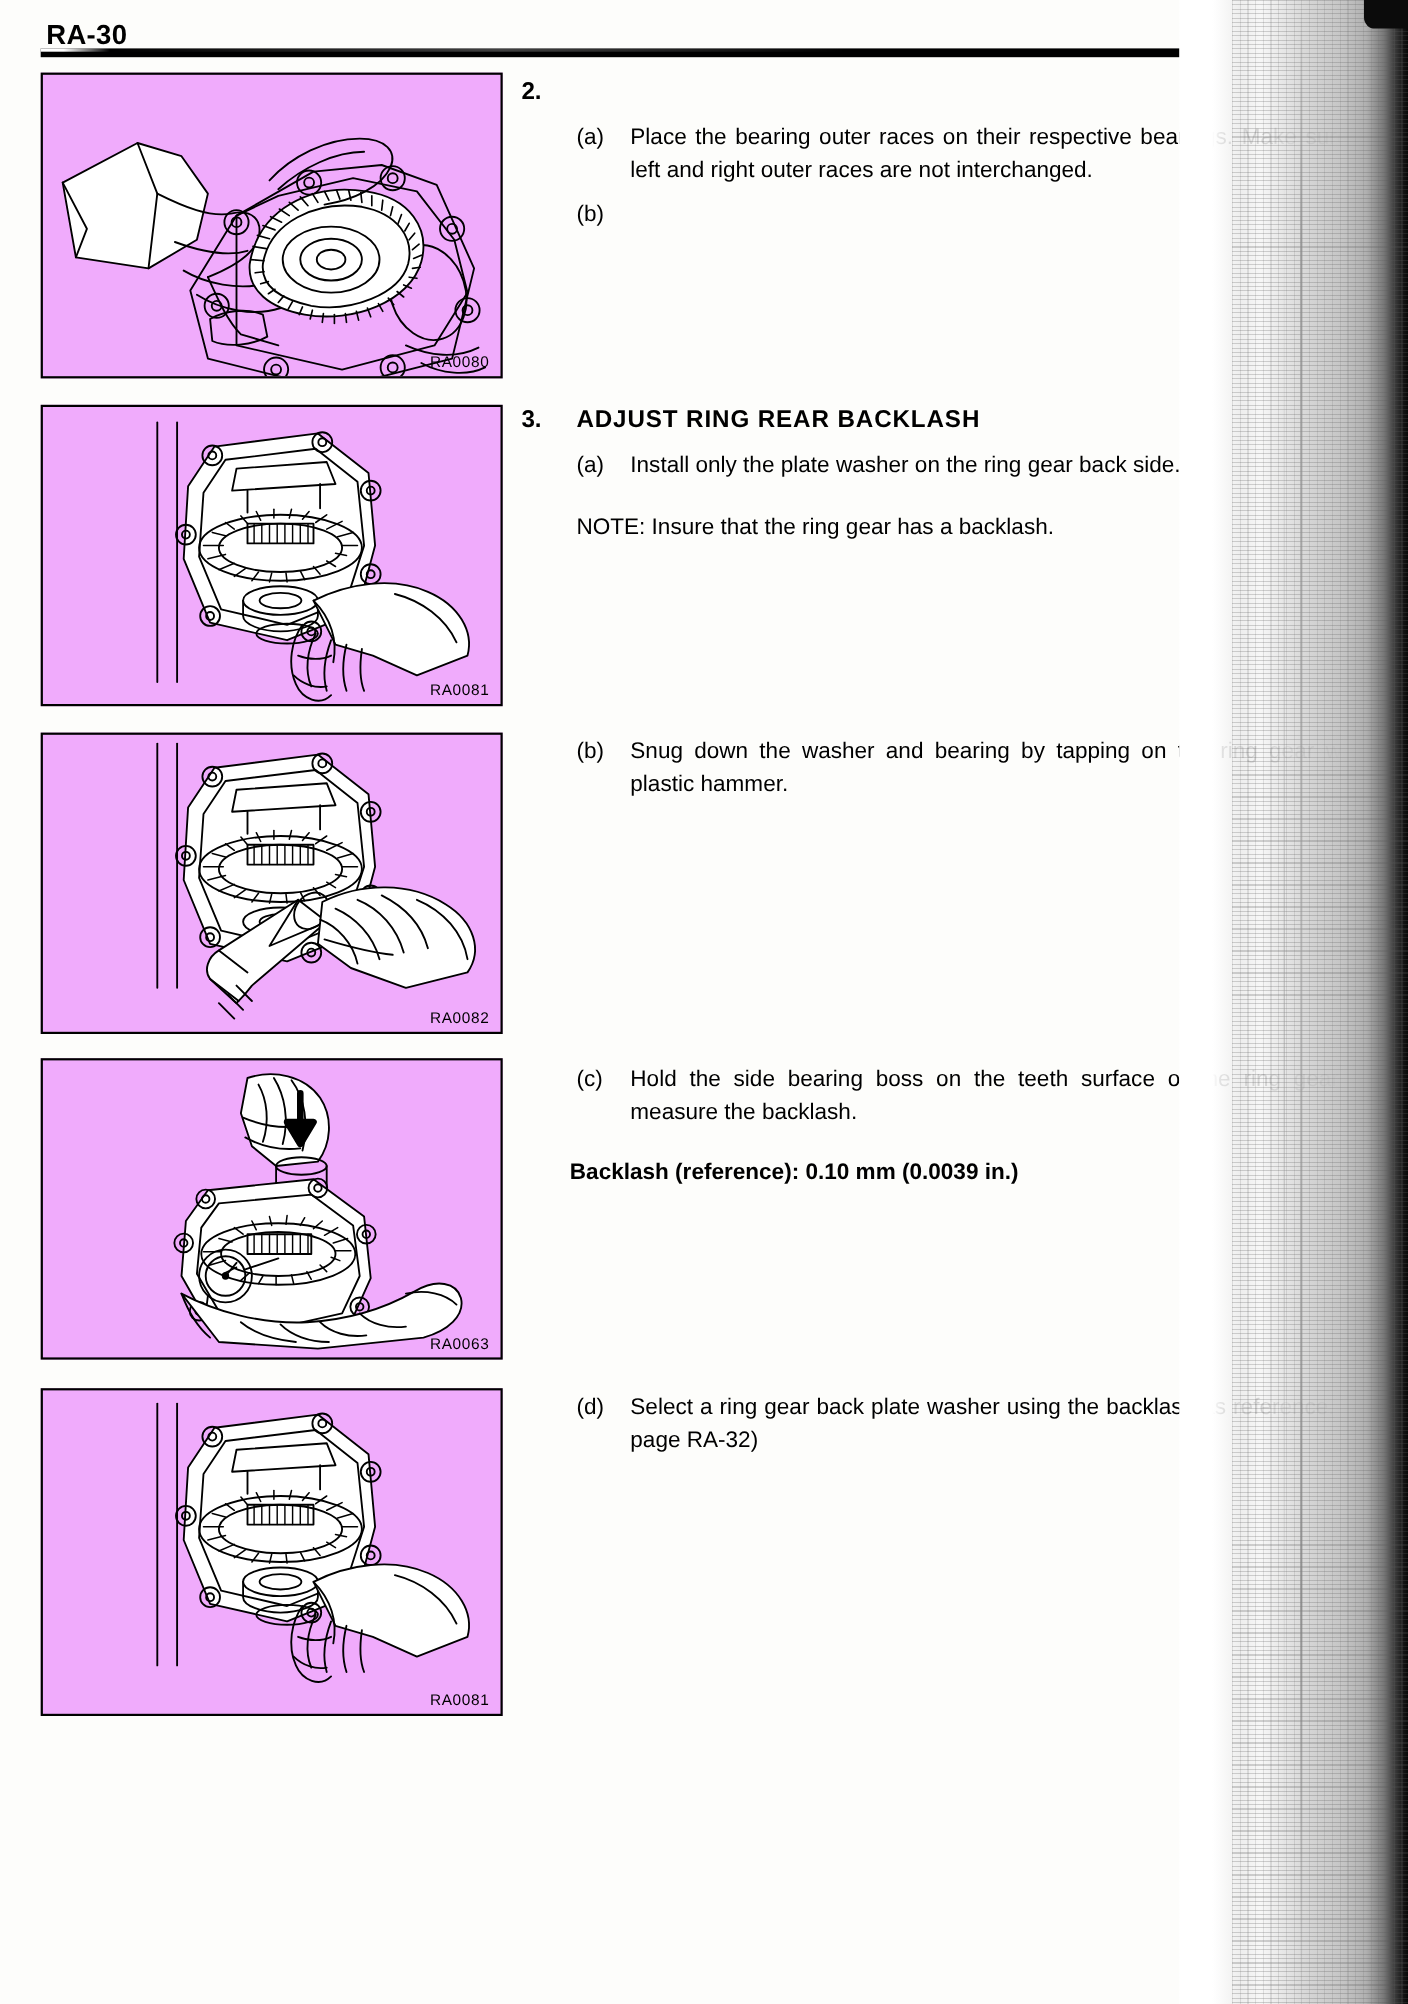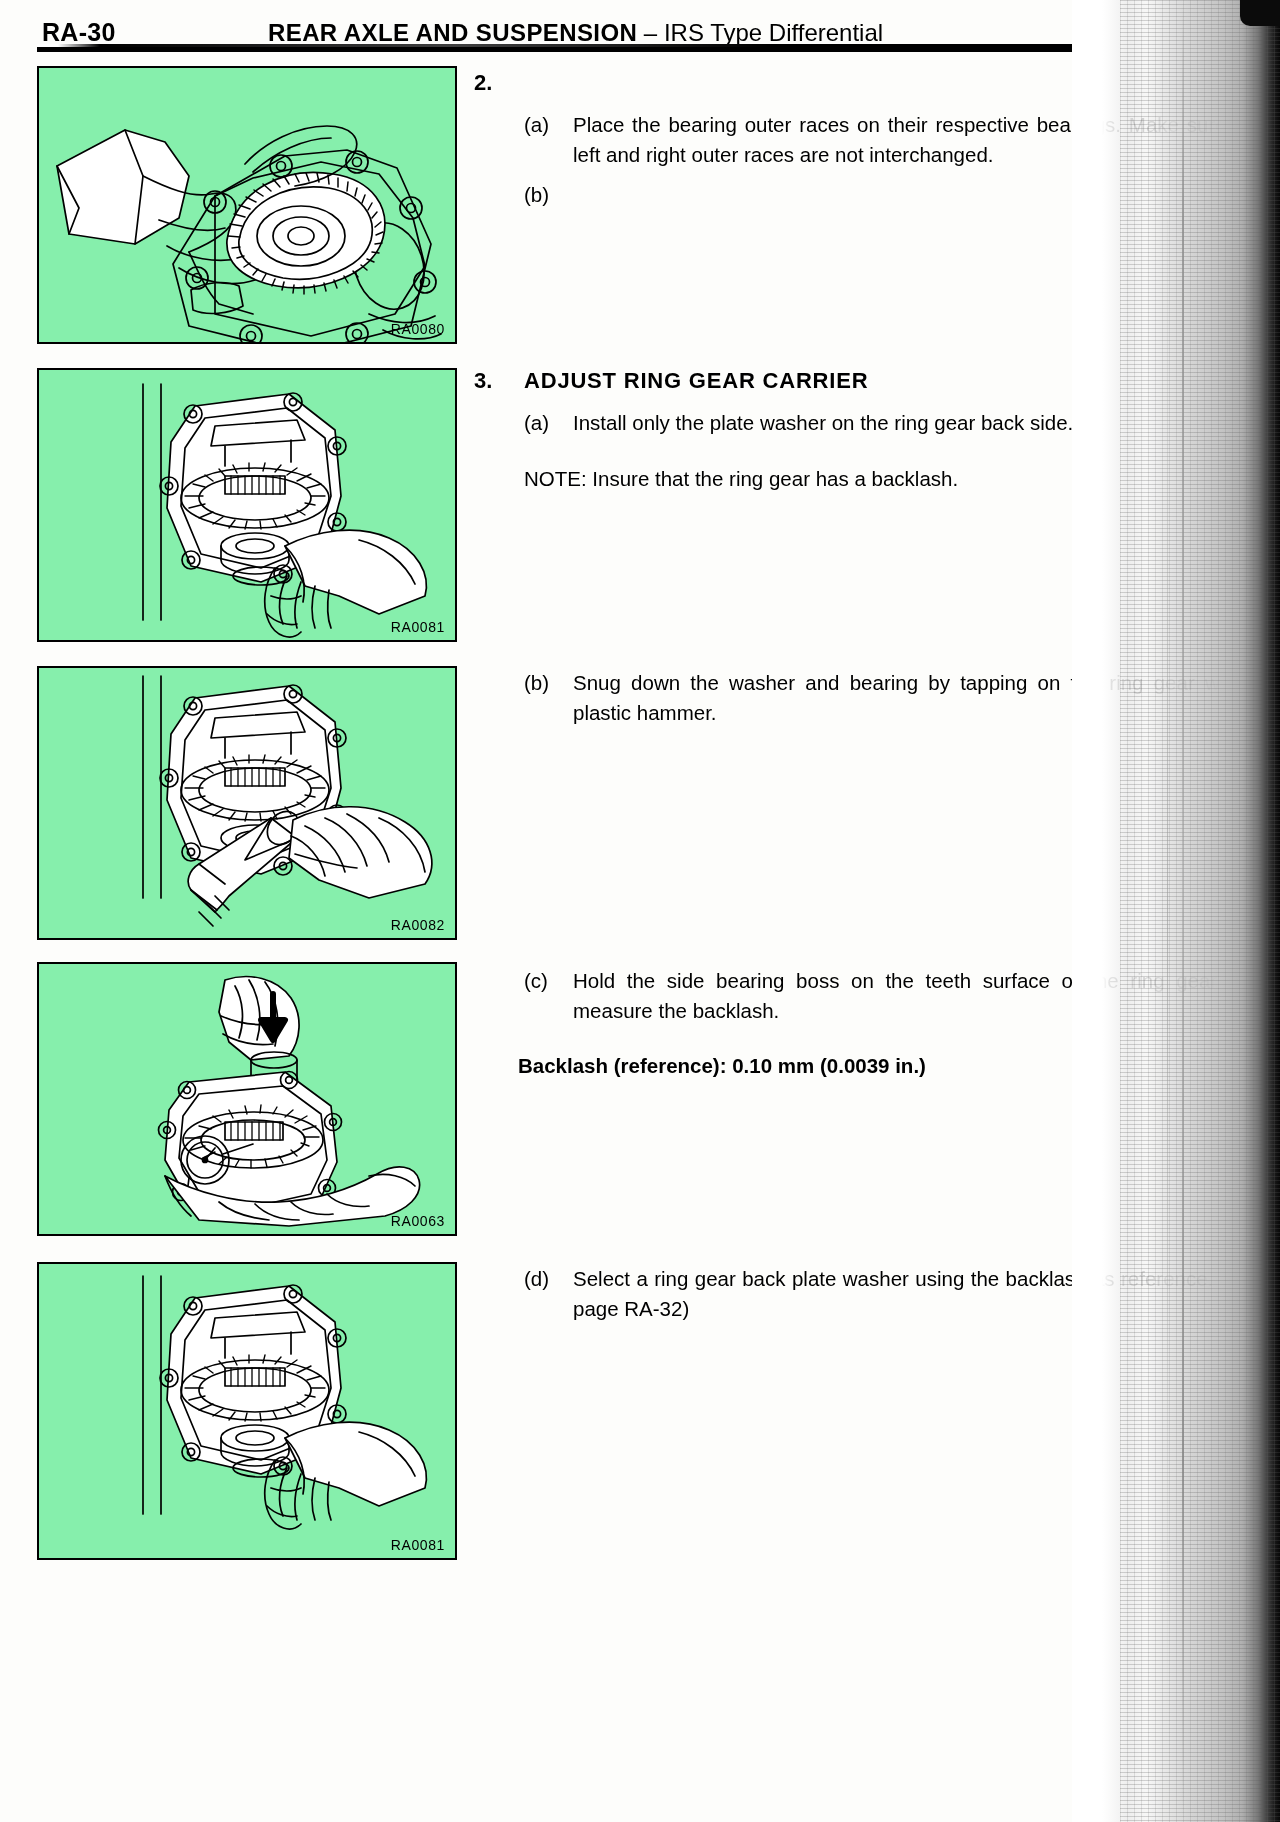--- a/index.html
+++ b/index.html
@@ -70,21 +70,21 @@
     background:#000;
   }
   #rule:after{
     content:""; position:absolute; left:0; top:0; width:100%; height:3px;
     background:linear-gradient(to right,#fff 0 2%,rgba(255,255,255,0) 6%,rgba(255,255,255,.25) 40%,rgba(255,255,255,0) 70%);
   }
 
   
   .figbox{
     position:absolute; left:37px; width:420px;
-    border:2px solid #000; background:#86efac; overflow:hidden;
+    border:2px solid #000; background:#f0abfc; overflow:hidden;
   }
   .figcode{
     position:absolute; right:10px; bottom:5px;
     font-size:14px; letter-spacing:.6px; font-family:"Liberation Sans", sans-serif;
   }
   .art{ position:absolute; inset:0; }
 
   
   .block{ position:absolute; left:474px; width:790px; }
   .hdnum{
@@ -104,23 +104,20 @@
   .note{ font-size:20.5px; line-height:30px; margin-left:50px; }
   .spec{ font-size:20.5px; font-weight:bold; margin-left:44px; line-height:30px; white-space:nowrap; }
 
   svg{ display:block; }
 </style>
 </head>
 <body>
 
 <div id="header">
   <div class="pageno">RA-30</div>
-  <div class="title">
-    <span class="b">REAR AXLE AND SUSPENSION</span><span class="n"> – </span><span class="n">IRS Type Differential</span>
-  </div>
 </div>
 <div id="rule"></div>
 
 <div class="figbox" style="top:66px;height:278px;">
   <svg class="art" viewBox="0 0 416 274">
     <g fill="none" stroke="#000" stroke-width="1.7" stroke-linejoin="round" stroke-linecap="round">
 
       <path d="M18 98 L86 62 L126 74 L150 108 L140 150 L96 176 L30 166 Z" fill="#fff"></path>
       <path d="M86 62 L104 108 L96 176"></path>
       <path d="M18 98 L40 140 L30 166"></path>
@@ -567,21 +564,21 @@
     <div class="txt">Place the bearing outer races on their respective bearings. Make sure the left and right outer races are not interchanged.</div>
   </div>
   <div class="item" style="margin-top:10px;">
     <span class="lab">(b)</span>
   </div>
 </div>
 
 <div class="block" style="top:368px;">
   <div style="position:relative; height:36px;">
     <span class="hdnum">3.</span>
-    <span class="hdtext">ADJUST RING GEAR CARRIER</span>
+    <span class="hdtext">ADJUST RING REAR BACKLASH</span>
   </div>
   <div class="item" style="margin-top:4px;">
     <span class="lab">(a)</span>
     <div class="txt">Install only the plate washer on the ring gear back side.</div>
   </div>
   <div class="note" style="margin-top:26px;">NOTE:  Insure that the ring gear has a backlash.</div>
 </div>
 
 <div class="block" style="top:668px;">
   <div class="item">

